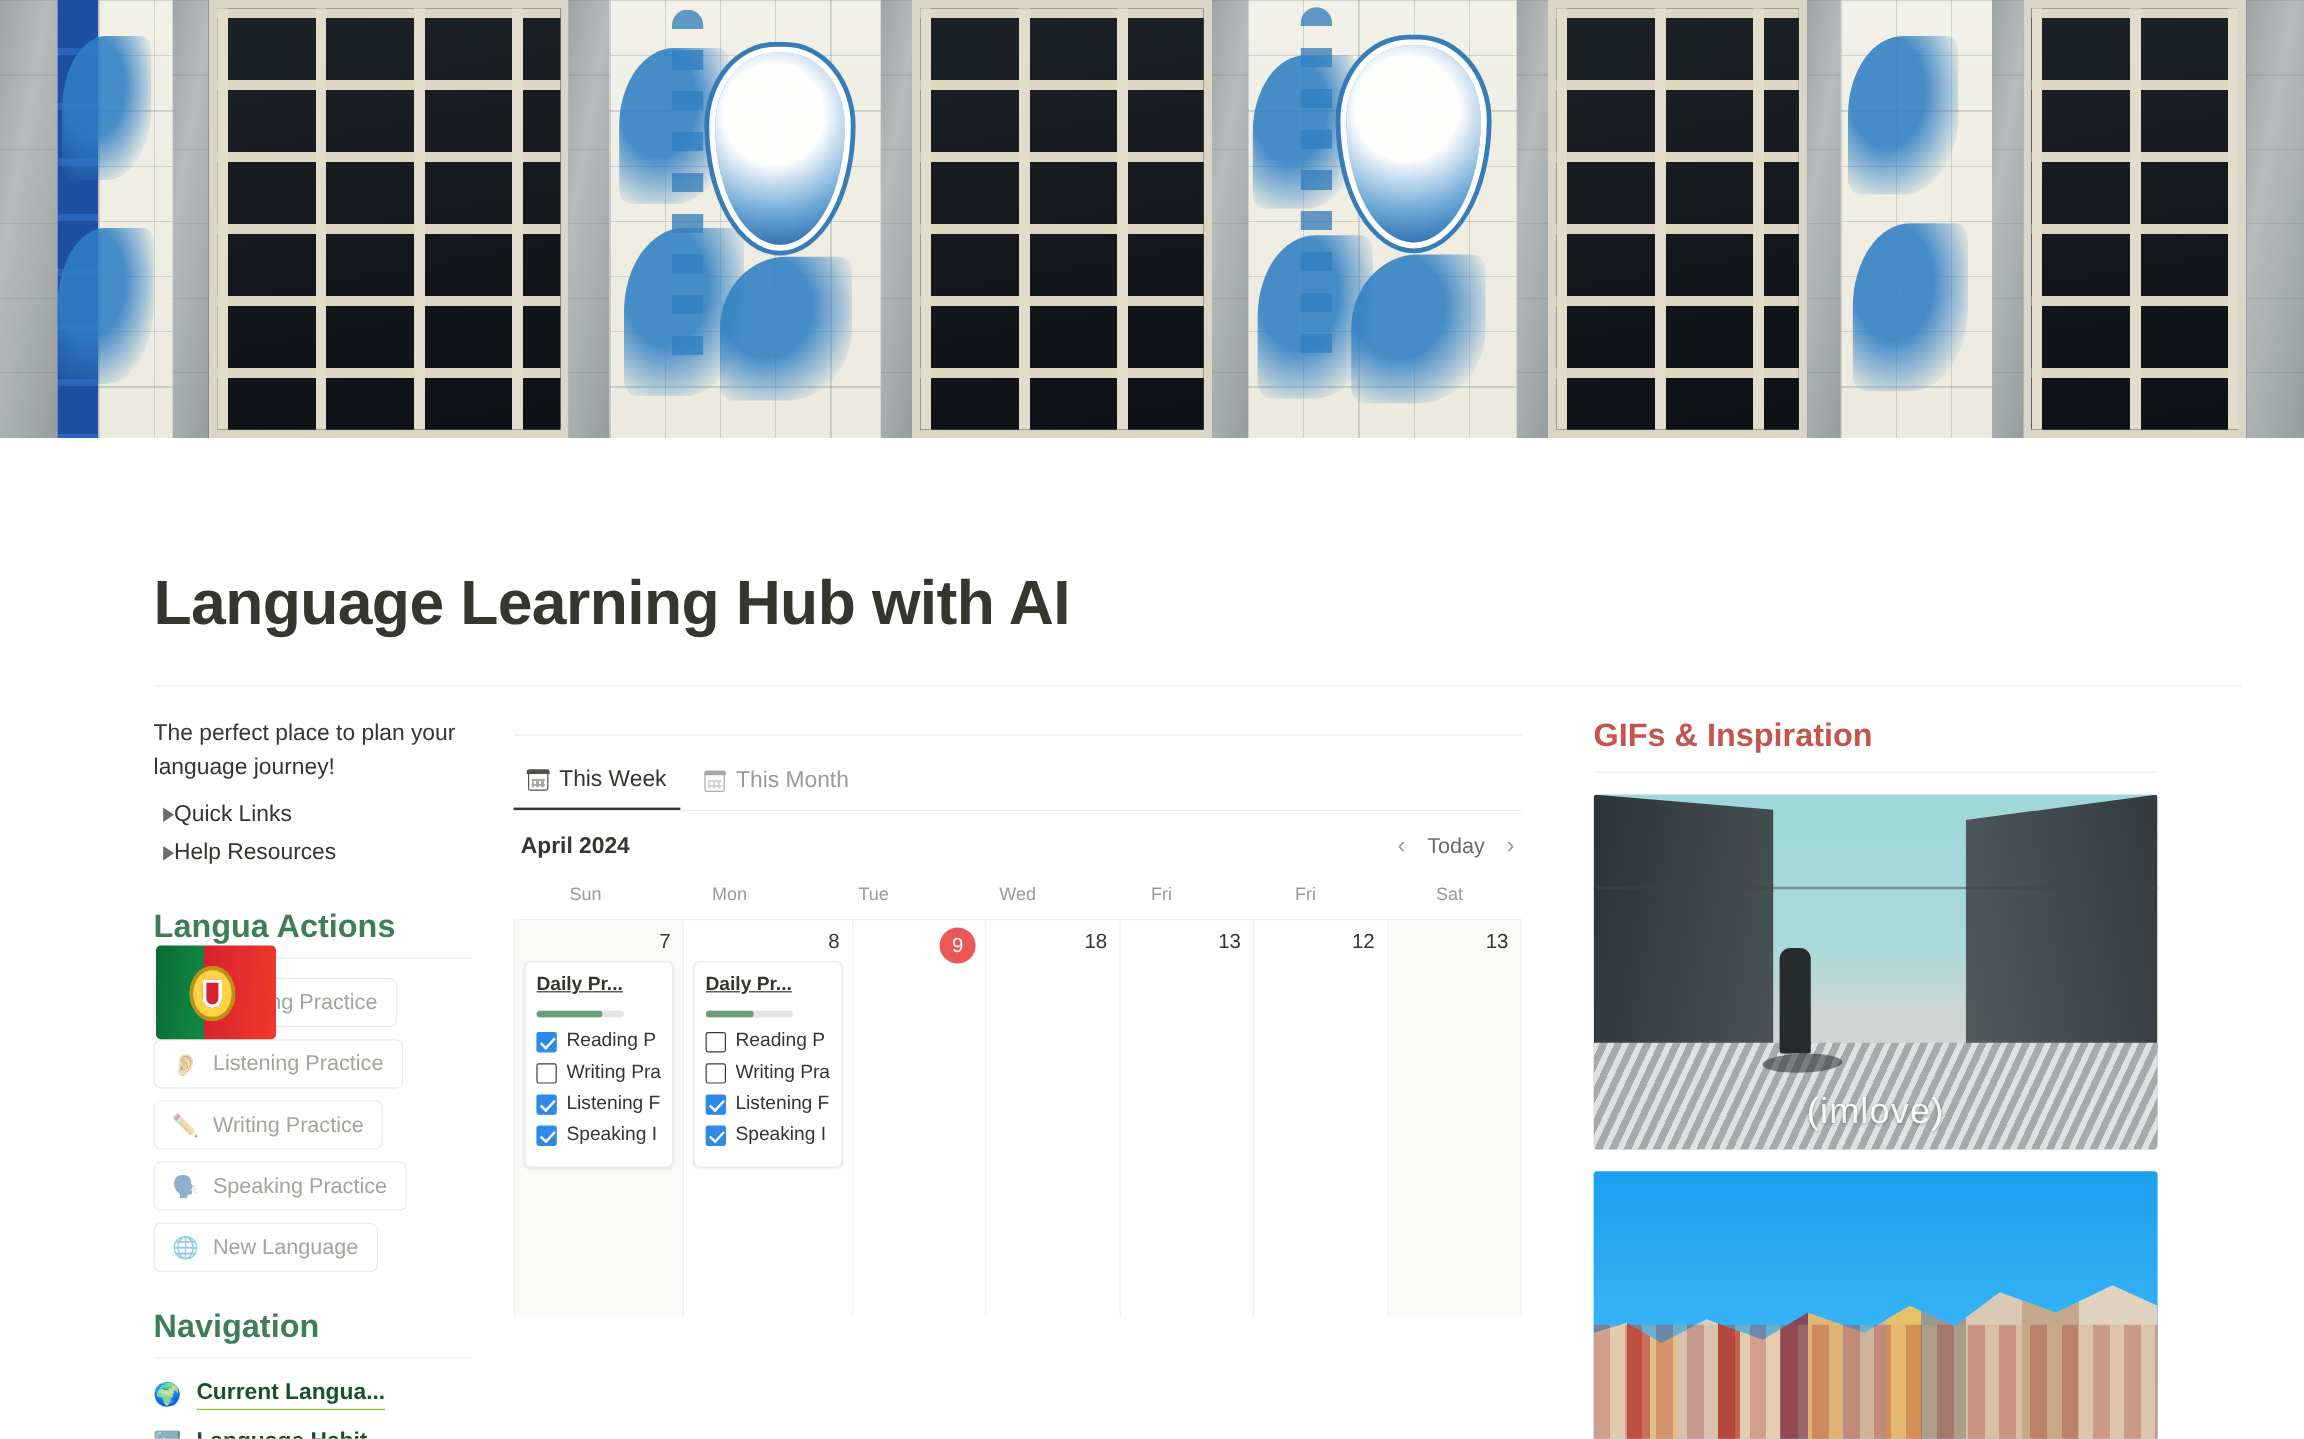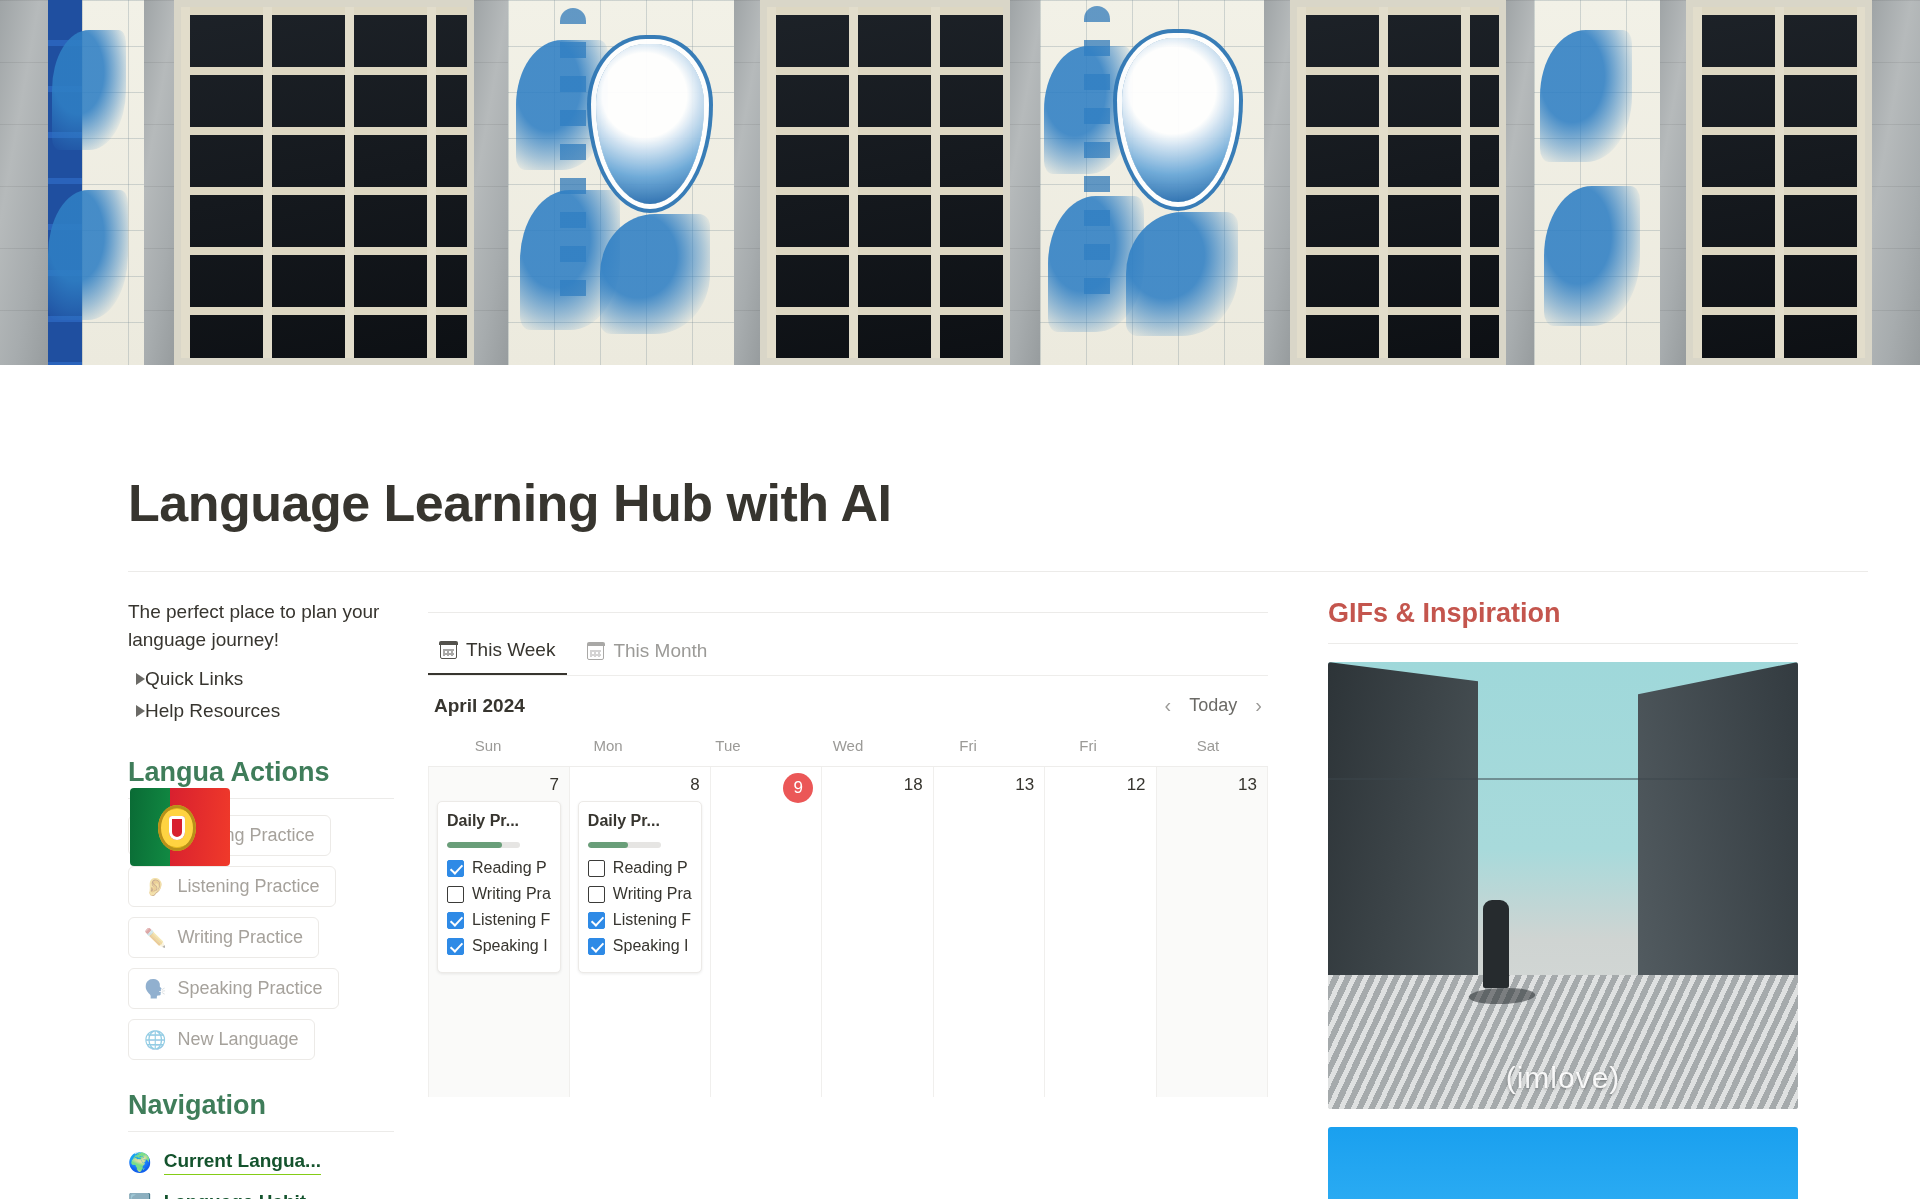--- a/index.html
+++ b/index.html
@@ -204,21 +204,21 @@
     width: 30px; height: 30px; border-radius: 50%;
     background: #eb5757; color: #fff; float: right; font-size: 17px; padding: 0;
   }
   .evt-card {
     clear: both; background: #fff; border: 1px solid #eceae7; border-radius: 5px;
     box-shadow: 0 1px 3px rgba(15,15,15,.08);
     padding: 10px 9px 9px 9px; overflow: hidden;
   }
   .evt-title {
     font-size: 16px; font-weight: bold; color: #37352f;
-    white-space: nowrap; overflow: hidden; text-overflow: ellipsis; margin-bottom: 12px;
+    white-space: nowrap; overflow: hidden; text-overflow: ellipsis; margin-bottom: 12px; text-decoration: underline;
   }
   .progress { height: 6px; border-radius: 3px; background: #e6e5e3; overflow: hidden; margin-bottom: 11px; width: 70%; }
   .progress > i { display: block; height: 100%; background: #699e79; border-radius: 3px; }
   .chk-row { display: flex; align-items: center; gap: 8px; margin-bottom: 8px; white-space: nowrap; }
   .chk {
     width: 17px; height: 17px; flex: 0 0 17px; border-radius: 2px;
     border: 1.8px solid #3b3b39; background: #fff; position: relative;
   }
   .chk.on { background: #2e8ae6; border-color: #2e8ae6; }
   .chk.on::after {
@@ -226,21 +226,21 @@
     width: 5px; height: 10px; border: solid #fff; border-width: 0 2.4px 2.4px 0;
     transform: rotate(43deg);
   }
   .chk-label { font-size: 16px; color: #37352f; overflow: hidden; text-overflow: clip; }
 
   
   .gif {
     width: 470px; border-radius: 3px; overflow: hidden; position: relative;
     margin-top: 18px;
   }
-  .gif-1 { height: 447px; background: linear-gradient(180deg, #9fd8da 0%, #a8dadb 42%, #cfd4d2 62%, #d8dcda 100%); }
+  .gif-1 { height: 296px; background: linear-gradient(180deg, #9fd8da 0%, #a8dadb 42%, #cfd4d2 62%, #d8dcda 100%); }
   .gif-1 .bld-l, .gif-1 .bld-r {
     position: absolute; bottom: 28%; background: #3c4449;
   }
   .gif-1 .bld-l { left: 0; width: 150px; top: 0;
     background: linear-gradient(100deg,#2d3438,#4a5357);
     clip-path: polygon(0 0, 100% 6%, 100% 100%, 0 100%); }
   .gif-1 .bld-r { right: 0; width: 160px; top: 0;
     background: linear-gradient(260deg,#333b40,#525b60);
     clip-path: polygon(0 10%, 100% 0, 100% 100%, 0 100%); }
   .gif-1 .street {

